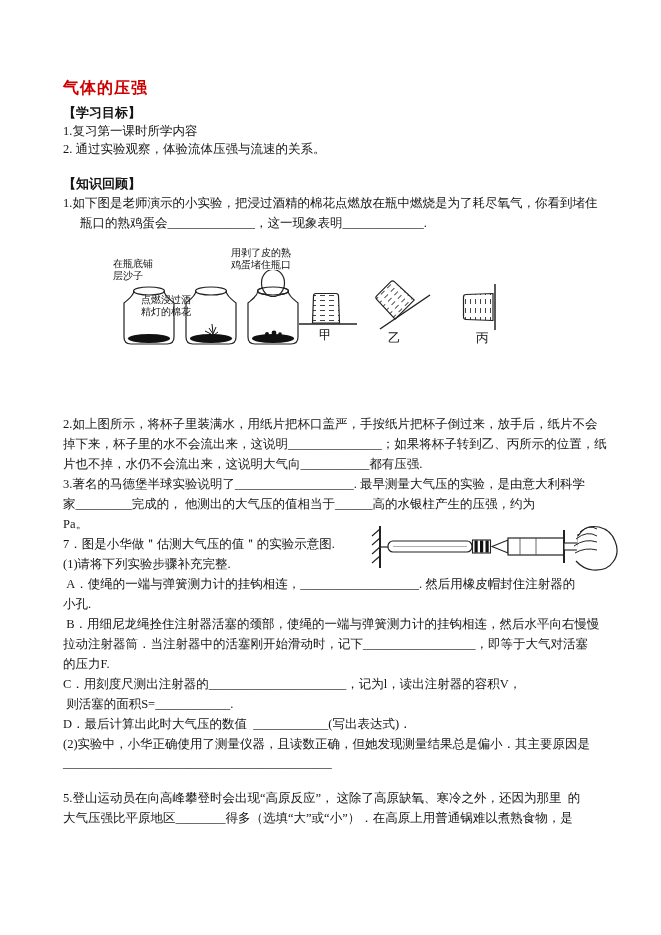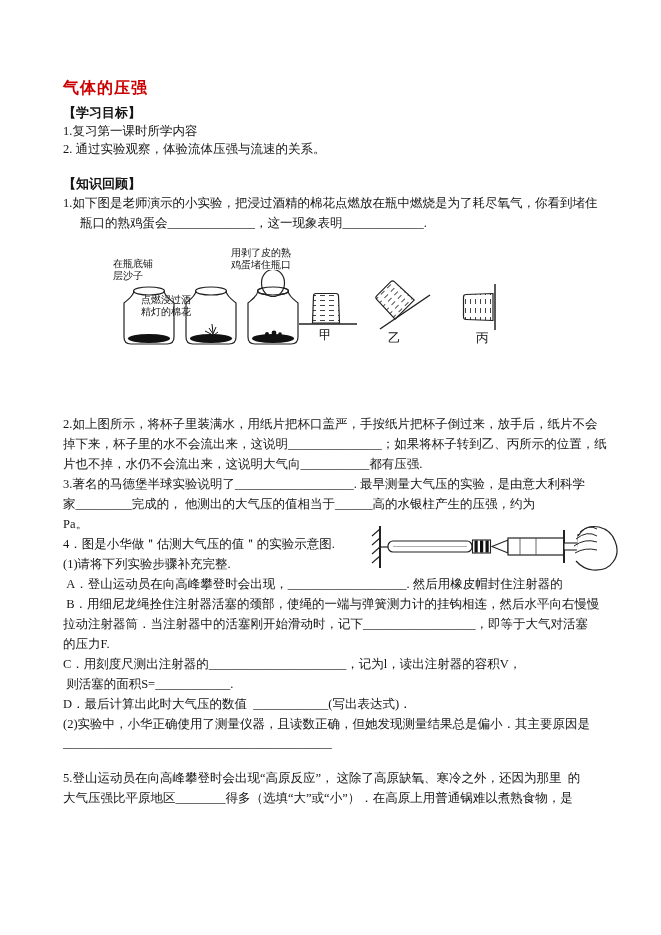--- a/index.html
+++ b/index.html
@@ -114,23 +114,24 @@
   </div>
 
   <div class="q">2.如上图所示，将杯子里装满水，用纸片把杯口盖严，手按纸片把杯子倒过来，放手后，纸片不会</div>
   <div class="q">掉下来，杯子里的水不会流出来，这说明_______________；如果将杯子转到乙、丙所示的位置，纸</div>
   <div class="q">片也不掉，水仍不会流出来，这说明大气向___________都有压强.</div>
 
   <div class="q">3.著名的马德堡半球实验说明了___________________. 最早测量大气压的实验，是由意大利科学</div>
   <div class="q">家_________完成的， 他测出的大气压的值相当于______高的水银柱产生的压强，约为</div>
   <div class="q">Pa。</div>
 
-  <div class="q">4．图是小华做＂估测大气压的值＂的实验示意图.</div>
+  <div class="q">7．图是小华做＂估测大气压的值＂的实验示意图.</div>
   <div class="q">(1)请将下列实验步骤补充完整.</div>
-  <div class="q"> A．登山运动员在向高峰攀登时会出现，___________________. 然后用橡皮帽封住注射器的</div>
+  <div class="q"> A．使绳的一端与弹簧测力计的挂钩相连，___________________. 然后用橡皮帽封住注射器的</div>
+  <div class="q">小孔.</div>
   <div class="q"> B．用细尼龙绳拴住注射器活塞的颈部，使绳的一端与弹簧测力计的挂钩相连，然后水平向右慢慢</div>
   <div class="q">拉动注射器筒．当注射器中的活塞刚开始滑动时，记下__________________，即等于大气对活塞</div>
   <div class="q">的压力F.</div>
   <div class="q">C．用刻度尺测出注射器的______________________，记为l，读出注射器的容积V，</div>
   <div class="q"> 则活塞的面积S=____________.</div>
   <div class="q">D．最后计算出此时大气压的数值  ____________(写出表达式)．</div>
   <div class="q">(2)实验中，小华正确使用了测量仪器，且读数正确，但她发现测量结果总是偏小．其主要原因是</div>
   <div class="blankline">___________________________________________</div>
 
   <div class="q q5">5.登山运动员在向高峰攀登时会出现“高原反应”， 这除了高原缺氧、寒冷之外，还因为那里  的</div>

